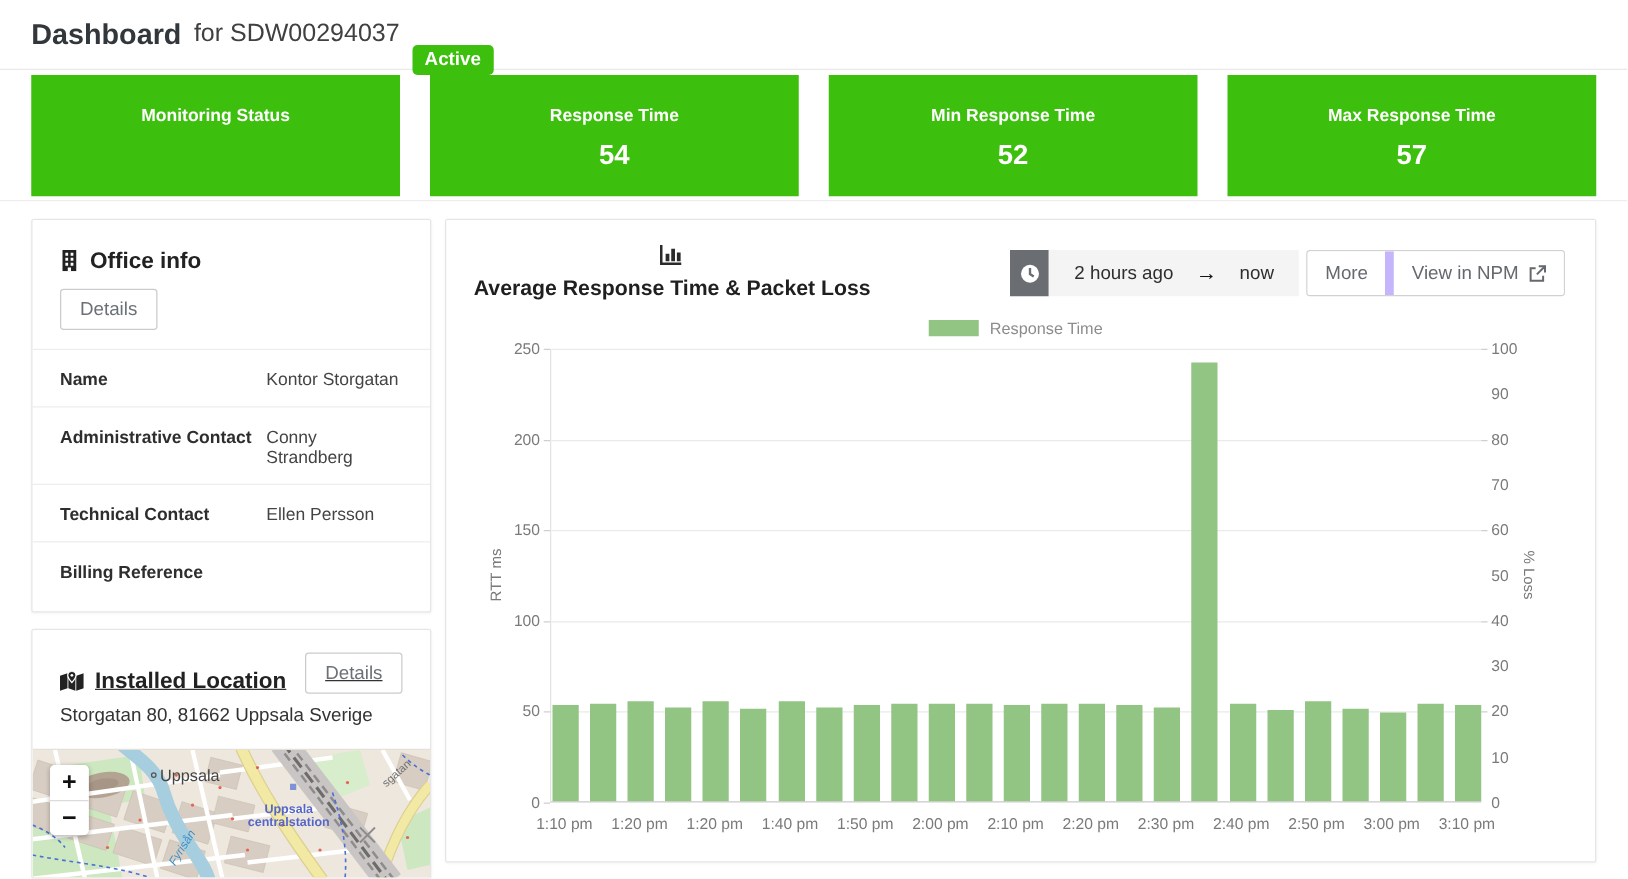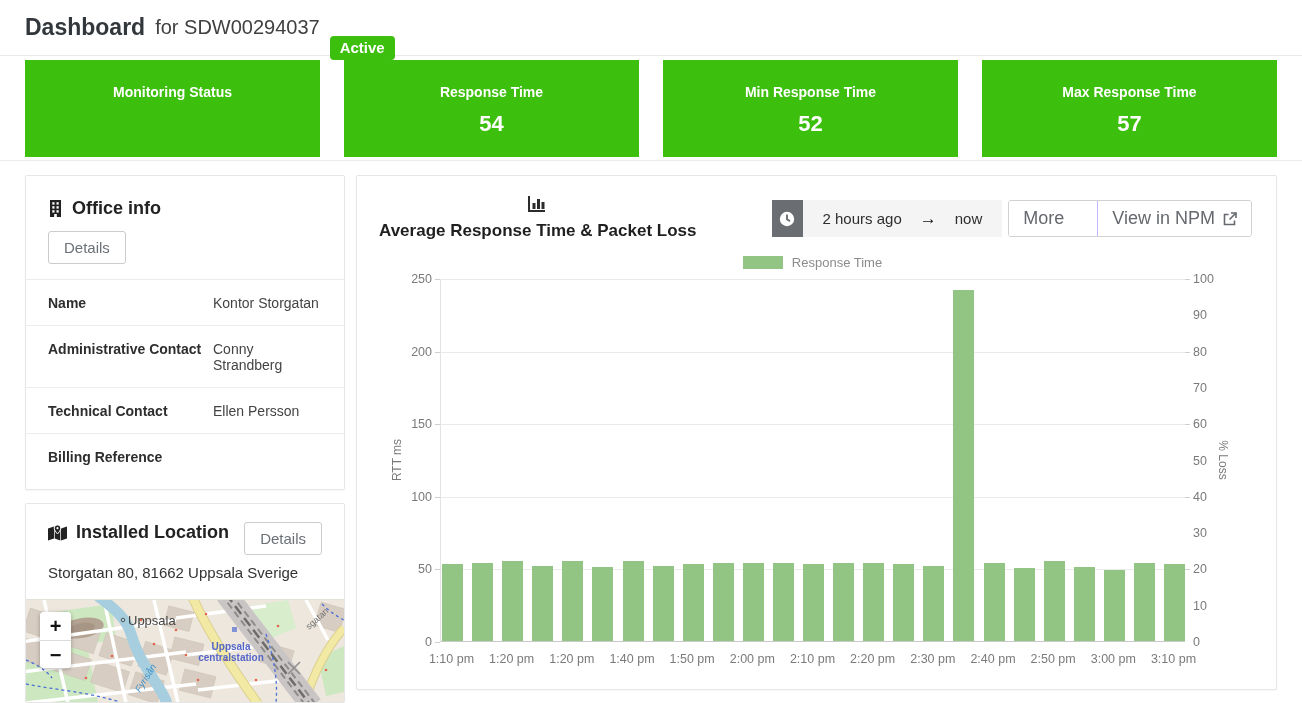--- a/index.html
+++ b/index.html
@@ -35,44 +35,44 @@
   .panel-title{font-size:18px;font-weight:bold;color:#222;display:flex;align-items:center;gap:9px;}
   .office-panel .panel-title{padding:22px 22px 0;}
   .btn{display:inline-block;background:#fff;border:1px solid #c9cbcd;border-radius:3px;
     color:#6b7076;font-size:15px;padding:7px 15px;cursor:pointer;font-family:inherit;}
   .office-panel .btn{margin:12px 22px 15px;}
 
   .info-row{display:flex;padding:15px 22px 14px;border-top:1px solid #ededed;font-size:14px;}
   .info-row .k{width:165px;font-weight:bold;color:#2e2e2e;flex:none;}
   .info-row .v{color:#444;}
 
-  .loc-head{display:flex;align-items:flex-start;justify-content:space-between;padding:18px 22px 0;}
+  .loc-head{display:flex;align-items:flex-end;justify-content:space-between;padding:18px 22px 0;text-decoration:underline;}
   .address{font-size:15px;color:#333;padding:9px 22px 13px;}
   .map-wrap{position:relative;margin-top:auto;height:103px;width:100%;overflow:hidden;border-top:1px solid #e4e0da;}
   .map-wrap svg{display:block;}
   .map-zoom{position:absolute;left:14px;top:12px;width:31px;background:#fff;border-radius:4px;
     box-shadow:0 1px 4px rgba(0,0,0,.3);overflow:hidden;}
   .map-zoom button{display:block;width:100%;height:28px;background:#fff;border:0;font-size:20px;
     font-weight:bold;color:#111;cursor:pointer;line-height:26px;font-family:inherit;}
   .map-zoom button + button{border-top:1px solid #dcdcdc;}
 
   
   .chart-panel{flex:1;margin-top:14px;height:515px;position:relative;}
   .chart-head{position:absolute;left:22px;right:24px;top:20px;display:flex;align-items:center;}
   .chart-title{font-size:17px;font-weight:bold;color:#1f1f1f;display:flex;align-items:center;gap:9px;flex-direction:column;}
   .controls{margin-left:auto;display:flex;align-items:stretch;height:37px;gap:6px;}
   .time-widget{display:flex;align-items:stretch;cursor:pointer;}
   .clock-sq{width:31px;background:var(--clockbg);display:flex;align-items:center;justify-content:center;}
   .time-strip{background:#f4f4f4;display:flex;align-items:center;gap:18px;padding:0 20px;
     font-size:15px;color:#2e2e2e;}
   .time-strip .arr{font-size:17px;font-weight:bold;color:#111;}
   .btn-group{display:flex;border:1px solid #cfd1d3;border-radius:3px;overflow:hidden;background:#fff;}
-  .btn-group .gbtn{display:flex;align-items:center;gap:8px;padding:0 14px;font-size:18px;
+  .btn-group .gbtn{display:flex;align-items:center;gap:8px;padding:0 14px;font-size:15px;
     color:#65696e;background:#fff;border:0;cursor:pointer;font-family:inherit;}
-  .btn-group .gbtn + .gbtn{border-left:1px solid #c4b5fd;margin-left:19px;}
+  .btn-group .gbtn + .gbtn{border-left:7px solid #c4b5fd;}
 
   .legend{position:absolute;left:83px;top:79px;width:745px;display:flex;justify-content:center;
     align-items:center;gap:9px;}
   .legend .swatch{width:40px;height:13px;background:var(--bar);}
   .legend .ltext{font-size:13px;color:#8c8c8c;}
 
   .plot{position:absolute;left:83px;top:103px;width:745px;height:363px;
     border-left:1px solid #e3e3e3;border-bottom:1px solid #c9c9c9;}
   .gridline{position:absolute;left:0;right:0;height:1px;background:#eaeaea;}
   .ytick-mark{position:absolute;width:5px;height:1px;background:#cfcfcf;}

